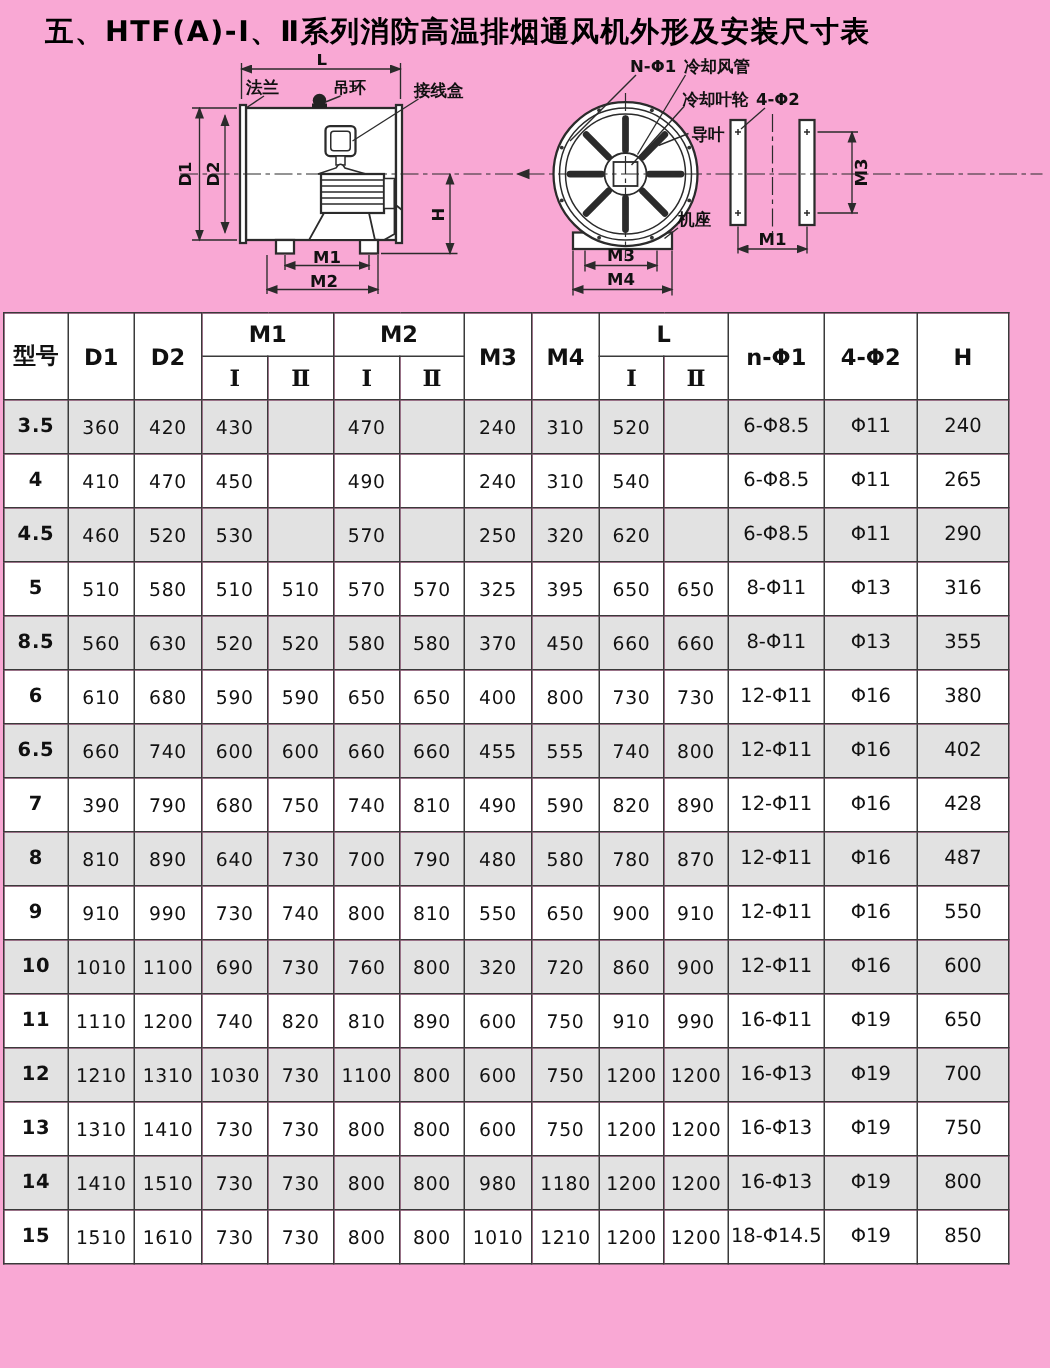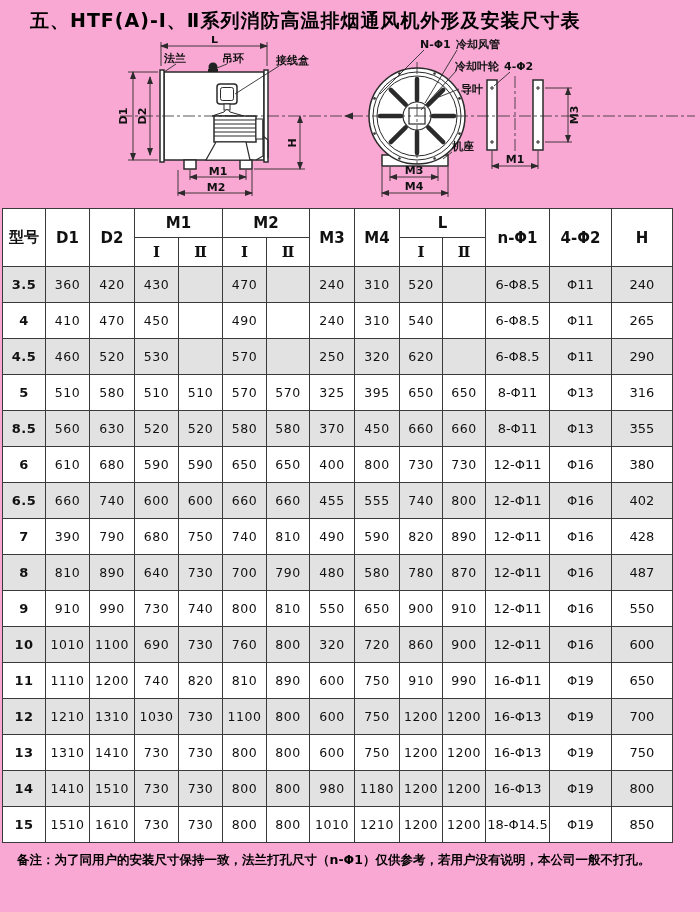--- a/index.html
+++ b/index.html
@@ -484,14 +484,13 @@
           <td>1210</td>
           <td>1200</td>
           <td>1200</td>
           <td class="bold">18-Φ14.5</td>
           <td class="bold">Φ19</td>
           <td class="bold">850</td>
         </tr>
       </tbody>
   </table>
 
-  <div class="note">备注：为了同用户的安装尺寸保持一致，法兰打孔尺寸（n-Φ1）仅供参考，若用户没有说明，本公司一般不打孔。</div>
 </div>
 
 </body></html>

